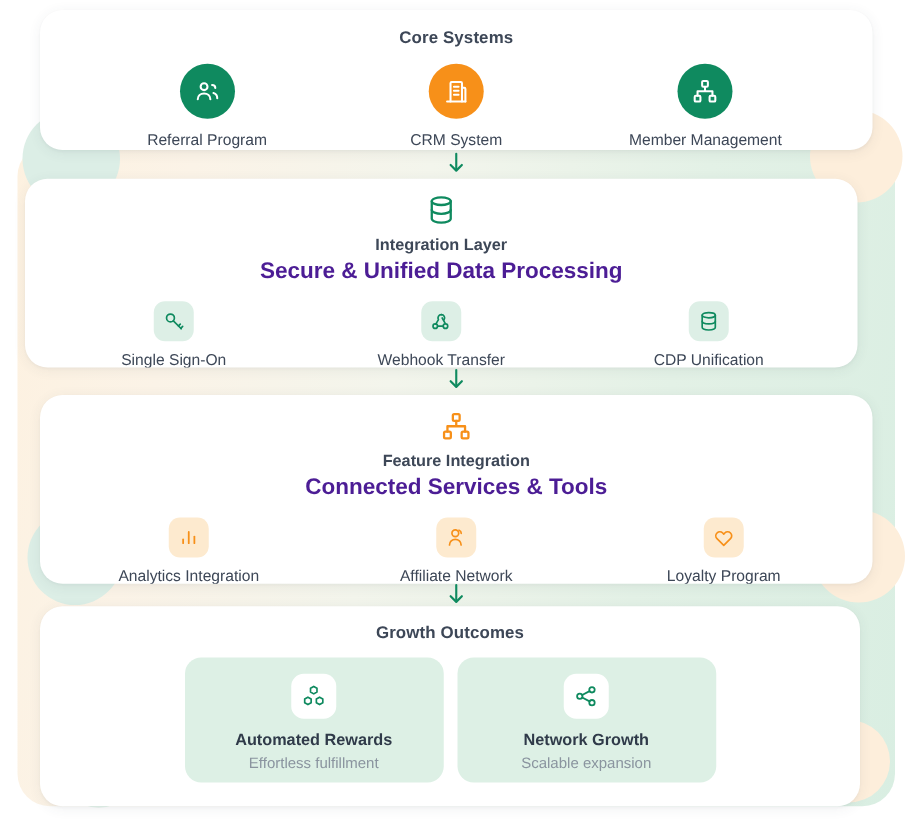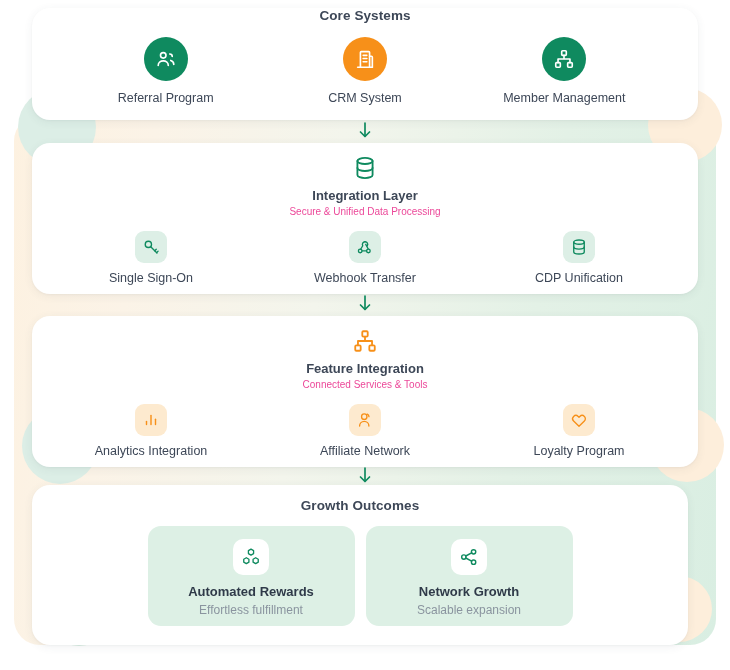--- a/index.html
+++ b/index.html
@@ -66,21 +66,21 @@
   .card-title {
     text-align: center;
     font-size: 13.5px;
     font-weight: bold;
     color: #3d4757;
     letter-spacing: 0.1px;
   }
 
   
   #card-core   { left: 32px; top: 8px;  width: 666px; height: 112px; }
-  #card-integ  { left: 32px; top: 143px; width: 666px; height: 151px; }
+  #card-integ  { left: 20px; top: 143px; width: 666px; height: 151px; }
   #card-feat   { left: 32px; top: 316px; width: 666px; height: 151px; }
   #card-growth { left: 32px; top: 485px; width: 656px; height: 160px; }
 
   .core-row {
     display: flex;
     justify-content: space-between;
     align-items: flex-start;
     margin-top: 14px;
     padding: 0 34px;
   }
@@ -117,22 +117,23 @@
   }
   .mid-head .glyph { width: 26px; height: 26px; display: block; }
   .mid-title {
     margin-top: 7px;
     font-size: 13px;
     font-weight: bold;
     color: #3d4757;
   }
   .mid-sub {
     margin-top: 3px;
-    font-size: 10px;
-    color: #ec4899;
+    font-size: 18px;
+    color: #4c1d95;
+    font-weight: bold;
   }
   .mid-row {
     display: flex;
     justify-content: space-between;
     align-items: flex-start;
     margin-top: 14px;
     padding: 0 26px;
     gap: 28px;
   }
   .mid-item {
@@ -221,21 +222,21 @@
 <div class="blob blob-tl"></div>
 <div class="blob blob-tr"></div>
 <div class="blob blob-bl"></div>
 <div class="blob blob-br"></div>
 <div class="blob blob-bl2"></div>
 <div class="blob blob-br2"></div>
 
 <div id="stack">
 
   <div class="card" id="card-core">
-    <div class="card-title" style="">Core Systems</div>
+    <div class="card-title" style="margin-top:14px;">Core Systems</div>
     <div class="core-row">
 
       <div class="core-item">
         <div class="circle-icon circle-green">
           <svg width="22" height="22" viewBox="0 0 24 24" fill="none" stroke="#ffffff" stroke-width="1.8" stroke-linecap="round" stroke-linejoin="round">
             <circle cx="9" cy="8" r="3"></circle>
             <path d="M3.5 19c0-3 2.5-5 5.5-5s5.5 2 5.5 5"></path>
             <path d="M16 6.5c1.6 0 2.8 1.2 2.8 2.7"></path>
             <path d="M17.2 13.6c2 .6 3.3 2.3 3.3 4.4"></path>
           </svg>

